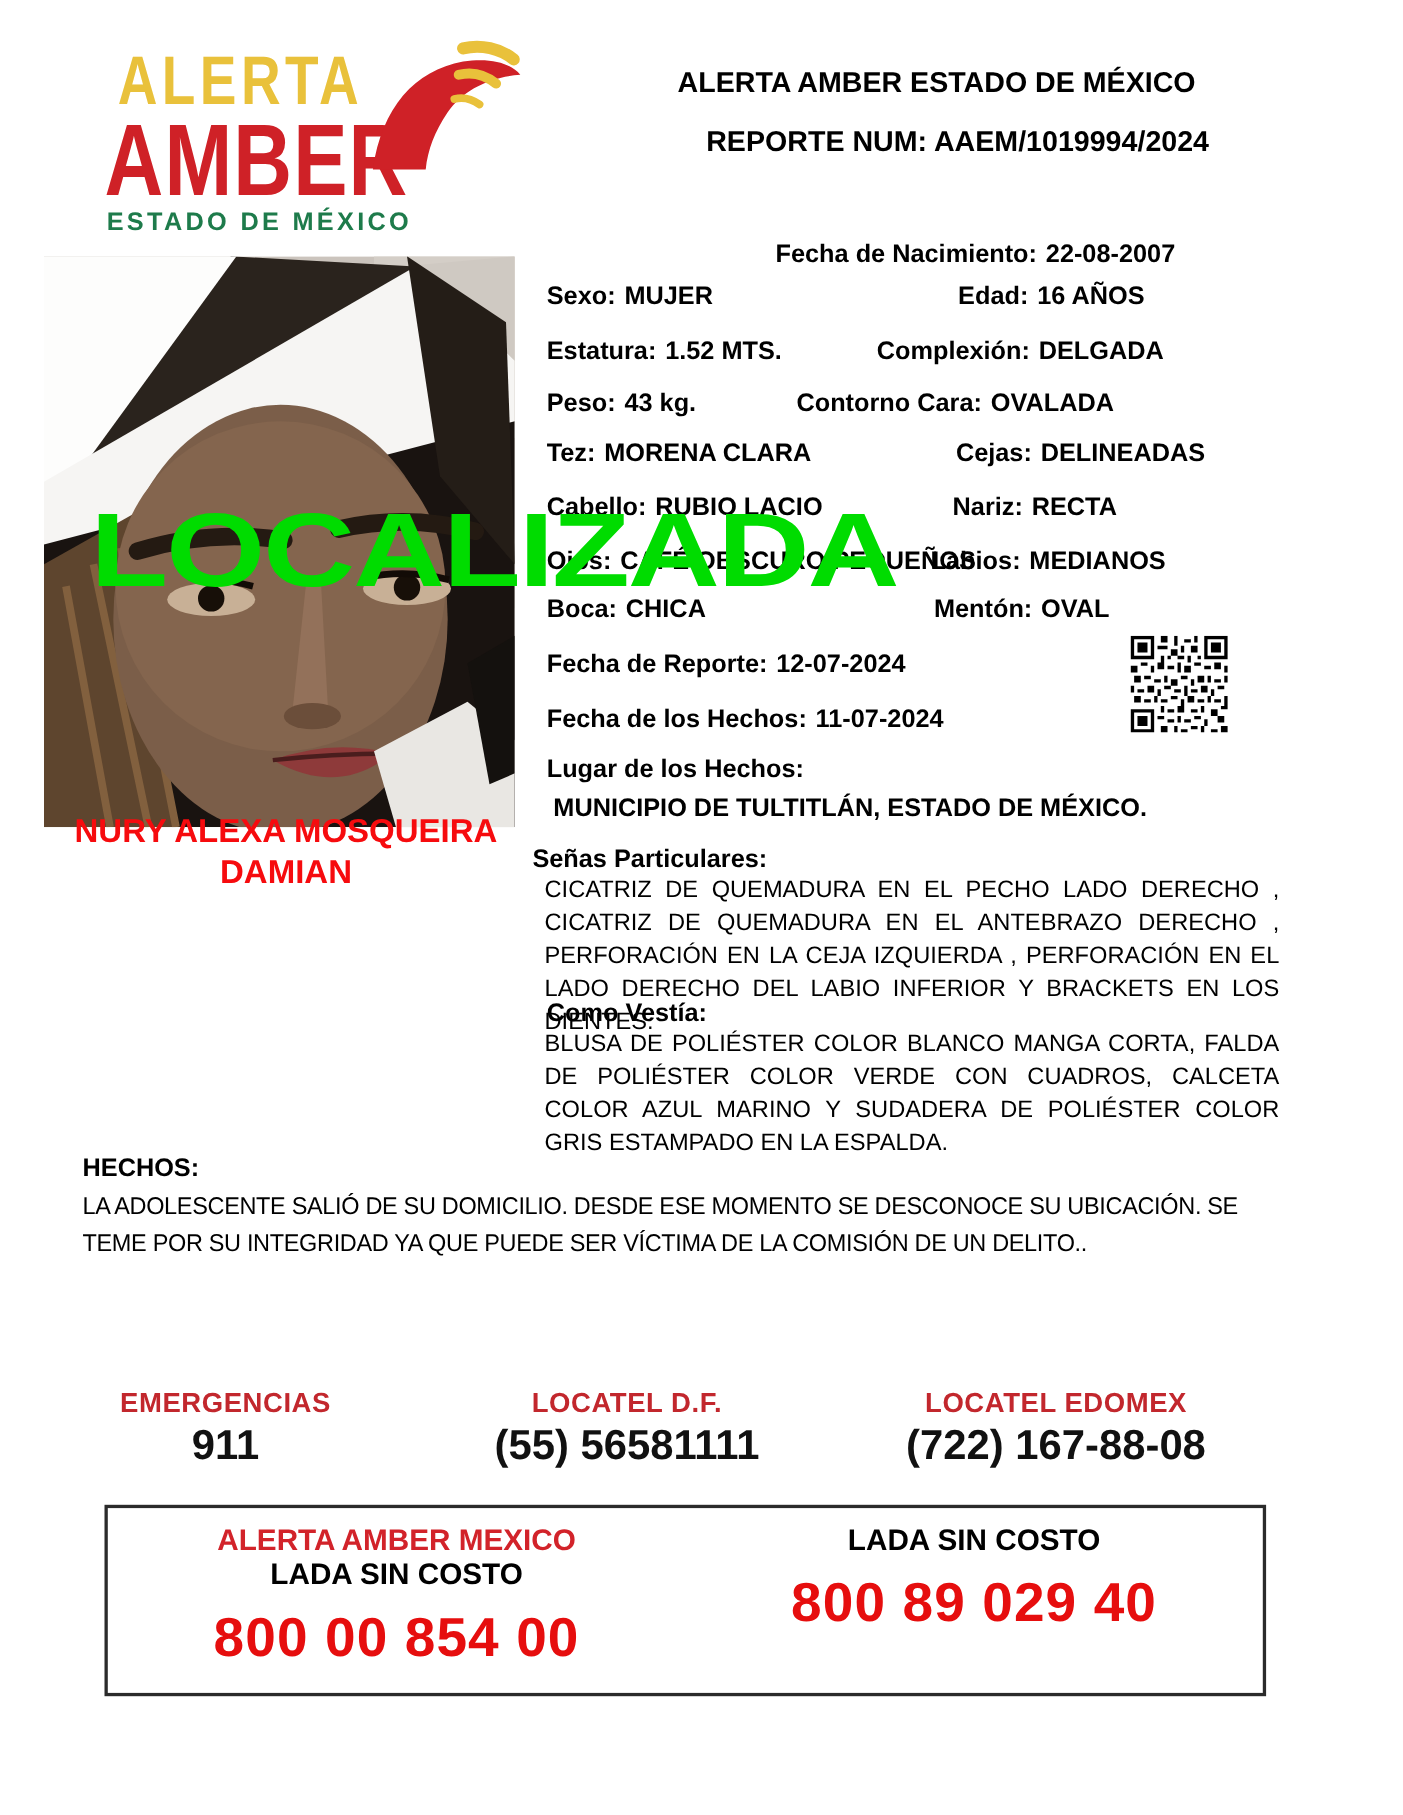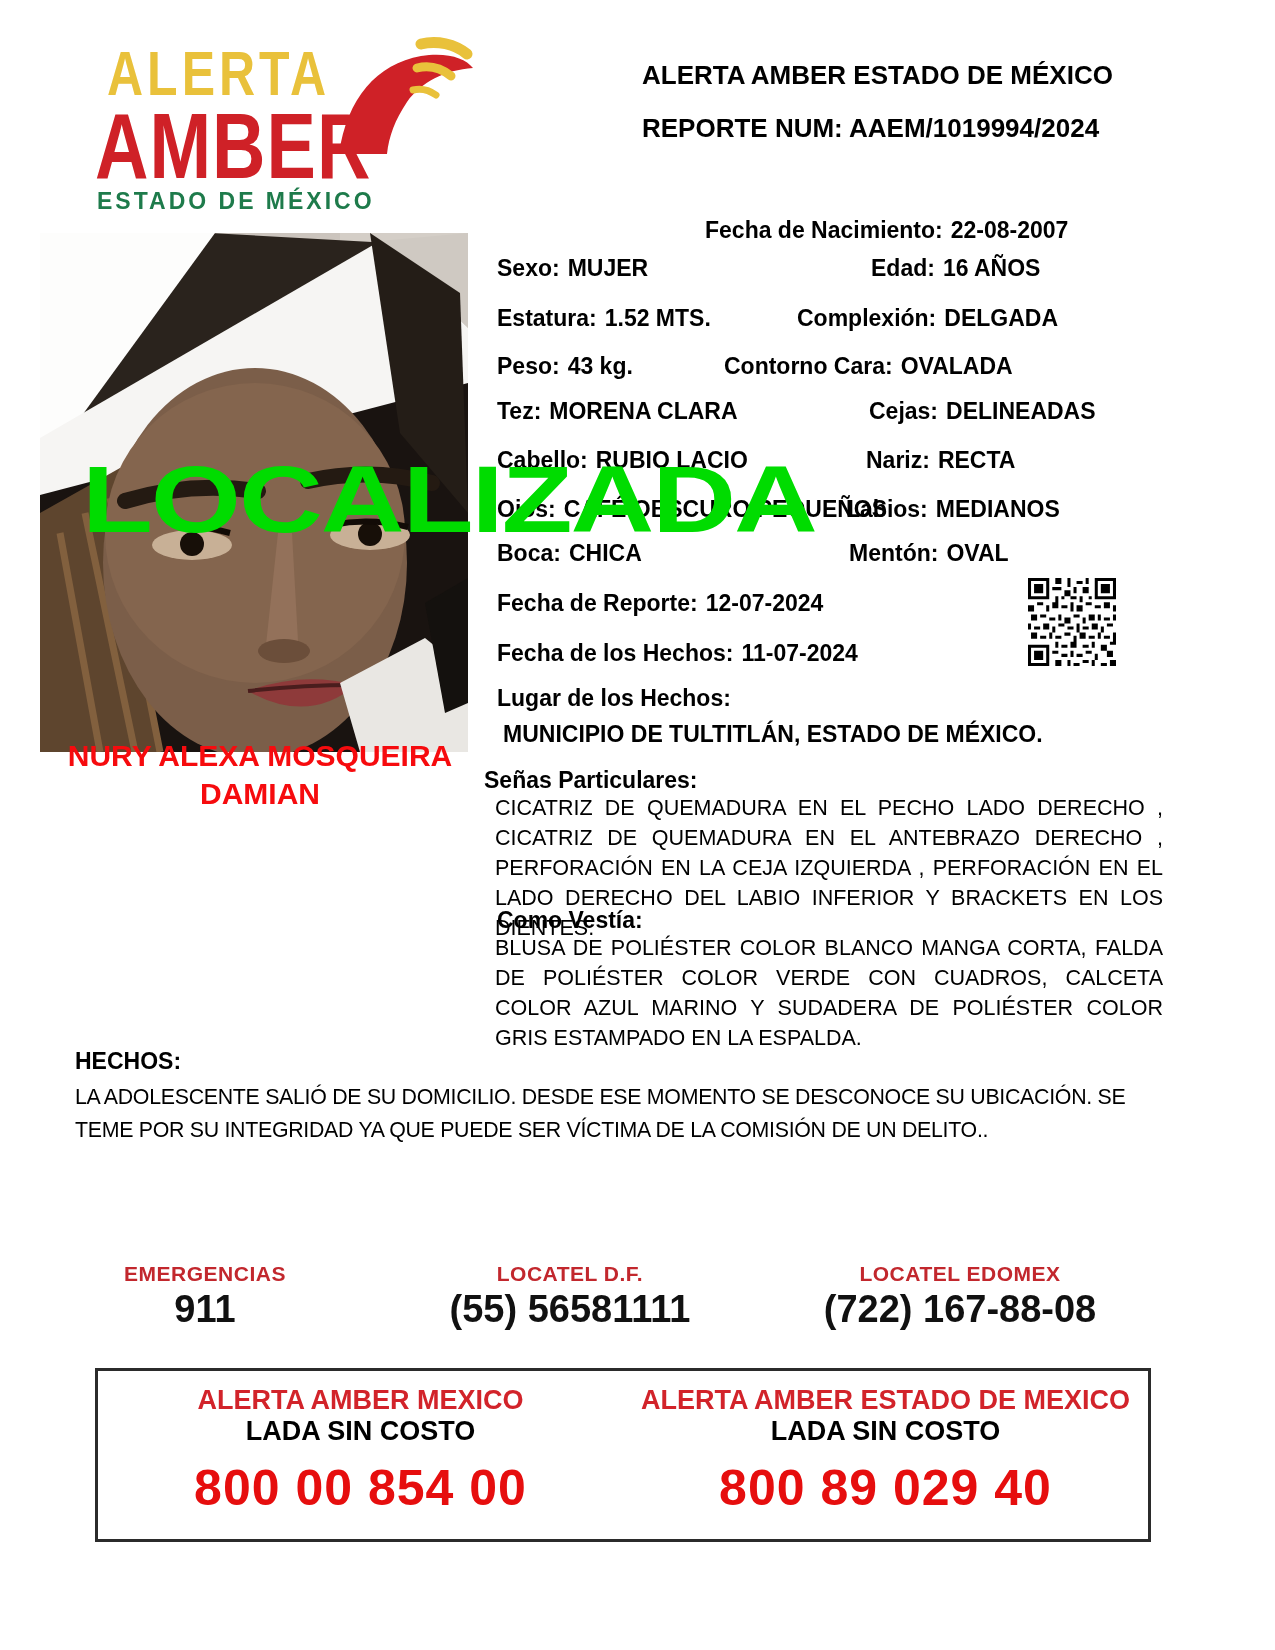--- a/index.html
+++ b/index.html
@@ -15,21 +15,21 @@
   .field{font-size:23px;font-weight:bold;white-space:nowrap;}
   .field .lab{margin-right:8px;}
   .value-line{font-size:23px;font-weight:bold;white-space:nowrap;}
   .para{font-size:21.5px;line-height:30px;text-align:justify;font-weight:normal;}
   .hechos-para{font-size:22px;line-height:33px;letter-spacing:-0.3px;font-weight:normal;transform:scaleX(0.97);transform-origin:left top;}
   
   .person-name{color:#F60B0E;font-weight:bold;font-size:30px;line-height:38px;text-align:center;}
   .watermark{color:#00DC00;font-weight:bold;font-size:116px;line-height:1;letter-spacing:-2px;transform:scaleY(0.82);transform-origin:left top;z-index:30;}
   
   .tel-col{text-align:center;}
-  .tel-title{color:#C2272D;font-weight:bold;font-size:21px;letter-spacing:0.5px;}
+  .tel-title{color:#C2272D;font-weight:bold;font-size:25px;letter-spacing:0.5px;}
   .tel-num{color:#111;font-weight:bold;font-size:38px;margin-top:2px;}
   .bottom-box{border:3px solid #2b2b2b;display:flex;}
   .box-col{flex:1;text-align:center;padding-top:14px;}
   .box-title{color:#D2232A;font-weight:bold;font-size:27px;}
   .box-sub{color:#000;font-weight:bold;font-size:27px;}
   .box-num{color:#E60E0E;font-weight:bold;font-size:50px;margin-top:12px;letter-spacing:1px;}
 </style>
 </head>
 <body>
 
@@ -38,21 +38,21 @@
   <div class="abs logo-amber" style="left:0;top:58px;">AMBER</div>
   <div class="abs logo-estado" style="left:2px;top:148px;">ESTADO DE MÉXICO</div>
   <svg class="abs" style="left:230px;top:-6px;" width="150" height="120" viewBox="0 0 150 120">
     <path d="M14 118 C 22 62, 52 28, 96 20 C 122 16, 140 22, 148 32 C 120 34, 96 46, 82 66 C 70 84, 64 100, 62 118 Z" fill="#CF2127"></path>
     <path d="M96 8 C 112 4, 130 8, 142 18" stroke="#E9C13B" stroke-width="11" fill="none" stroke-linecap="round"></path>
     <path d="M92 32 C 104 29, 116 32, 126 40" stroke="#E9C13B" stroke-width="9" fill="none" stroke-linecap="round"></path>
     <path d="M88 54 C 96 52, 104 54, 111 59" stroke="#E9C13B" stroke-width="7" fill="none" stroke-linecap="round"></path>
   </svg>
 </div>
 
-<div class="abs doc-title" style="left:642px;top:60px;">ALERTA AMBER ESTADO DE MÉXICO</div>
+<div class="abs doc-title" style="left:616px;top:60px;">ALERTA AMBER ESTADO DE MÉXICO</div>
 <div class="abs doc-title" style="left:642px;top:113px;">REPORTE NUM: AAEM/1019994/2024</div>
 
 <div class="abs" style="left:40px;top:233px;width:428px;height:519px;overflow:hidden;">
   <svg width="428" height="519" viewBox="0 0 428 519">
     <rect width="428" height="519" fill="#CBC4BD"></rect>
     <rect x="300" y="0" width="128" height="320" fill="#D4CEC7"></rect>
     <polygon points="170,0 350,10 0,205 0,160" fill="#2A231D"></polygon>
     <polygon points="0,0 175,0 0,240" fill="#FDFDFC"></polygon>
     <polygon points="0,205 340,8 428,95 428,165 60,295 0,262" fill="#F6F5F3"></polygon>
     <polygon points="340,8 428,0 428,95" fill="#CFC9C2"></polygon>
@@ -143,17 +143,16 @@
   <div class="tel-num">(722) 167-88-08</div>
 </div>
 
 <div class="abs bottom-box" style="left:95px;top:1368px;width:1050px;height:168px;">
   <div class="box-col">
     <div class="box-title">ALERTA AMBER MEXICO</div>
     <div class="box-sub">LADA SIN COSTO</div>
     <div class="box-num">800 00 854 00</div>
   </div>
   <div class="box-col">
-    <div class="box-title">ALERTA AMBER ESTADO DE MEXICO</div>
     <div class="box-sub">LADA SIN COSTO</div>
     <div class="box-num">800 89 029 40</div>
   </div>
 </div>
 
 </body></html>

